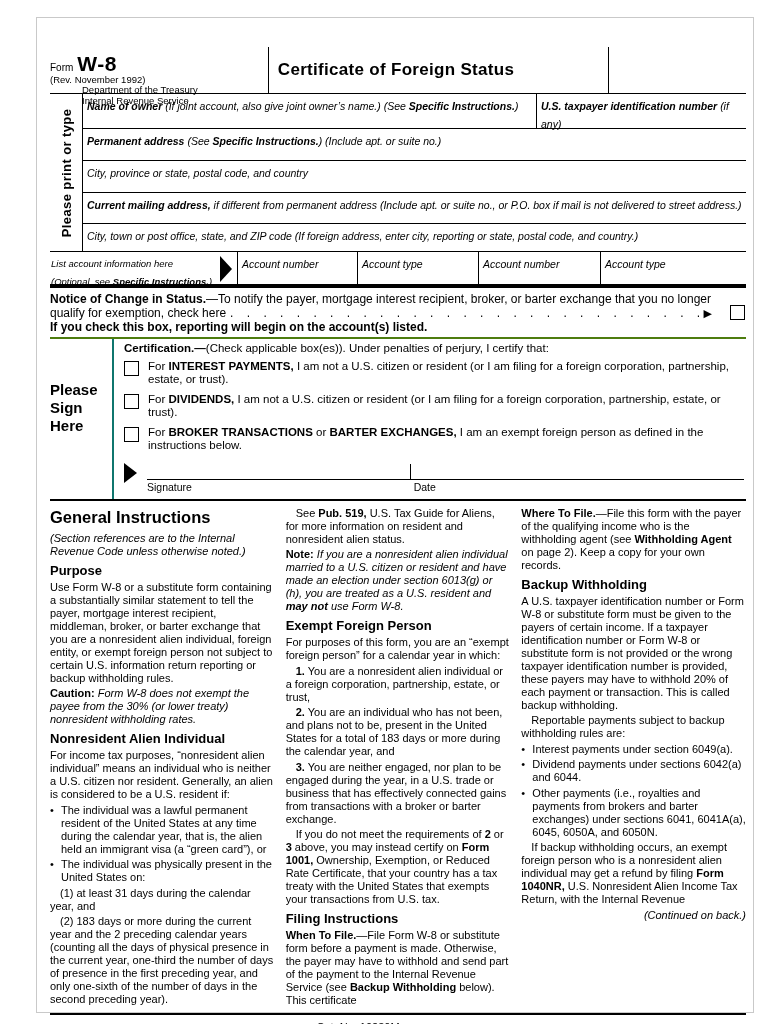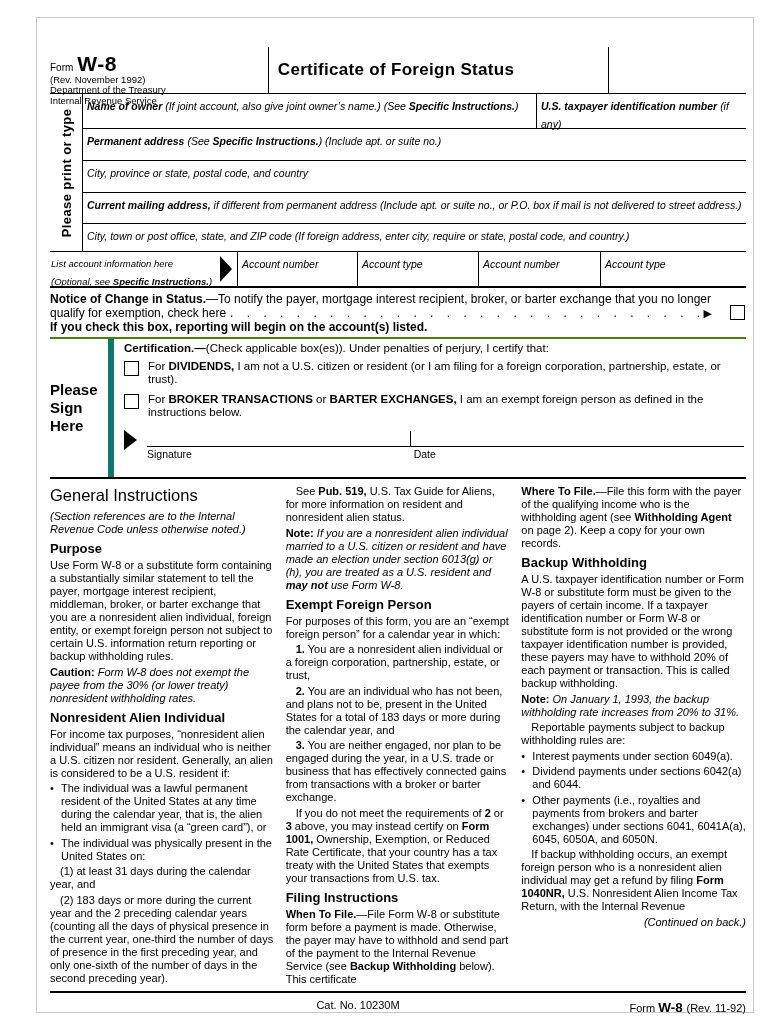--- a/index.html
+++ b/index.html
@@ -11,79 +11,79 @@
   .b{font-weight:bold;}
   .i{font-style:italic;}
 
   
   .hdr{display:flex;height:46px;}
   .hdr-brand{width:218px;padding-top:5px;box-sizing:border-box;}
   .brand-top{display:flex;align-items:baseline;gap:4px;}
   .form-word{font-size:10px;}
   .form-num{font-size:21px;font-weight:bold;letter-spacing:.5px;}
   .rev{font-size:9.5px;margin-top:-2px;}
-  .agency{font-size:9.5px;line-height:10.5px;}
+  .agency{font-size:9.5px;line-height:10.5px;margin-left:32px;}
   .hdr-title{flex:1;display:flex;align-items:center;justify-content:center;
              border-left:1.5px solid #000;border-right:1.5px solid #000;
              font-size:17px;font-weight:bold;letter-spacing:.3px;padding-right:85px;box-sizing:border-box;}
   .hdr-right{width:137px;}
 
   
   .ptable{display:flex;border-top:1.5px solid #000;}
   .vlabel-col{position:relative;width:32px;border-right:1.5px solid #000;}
   .vtext{position:absolute;left:50%;top:50%;transform:translate(-50%,-50%) rotate(-90deg);
          white-space:nowrap;font-weight:bold;font-size:13px;letter-spacing:.4px;}
   .rows{flex:1;}
   .frow{display:flex;border-bottom:1px solid #000;box-sizing:border-box;}
   .r1{height:35px;}.r2{height:32px;}.r3{height:32px;}.r4{height:31px;}.r5{height:27px;border-bottom:none;}
   .fcell{flex:1;padding:2px 4px;box-sizing:border-box;}
   .flabel{font-size:10.5px;line-height:12px;font-style:italic;}
   .tin-cell{flex:none;width:210px;border-left:1px solid #000;}
 
   
-  .acct{display:flex;height:37px;border-top:1.5px solid #000;border-bottom:2px solid #000000;box-sizing:border-box;}
+  .acct{display:flex;height:37px;border-top:1.5px solid #000;border-bottom:4px solid #000000;box-sizing:border-box;}
   .acct-label{position:relative;width:187px;box-sizing:border-box;padding:1px 22px 1px 1px;}
   .flabel.small{font-size:9.5px;line-height:11px;}
   .acct-arrow{position:absolute;right:5px;top:4px;width:0;height:0;
               border-left:12px solid #000;border-top:13px solid transparent;border-bottom:13px solid transparent;}
   .acct-cell{box-sizing:border-box;border-left:1px solid #000;padding:2px 4px;}
   .ac1{width:120px;}.ac2{width:121px;}.ac3{width:122px;}.ac4{flex:1;}
 
   
   .notice{position:relative;padding:4px 34px 3px 0;border-bottom:2px solid #4d7c0f;font-size:12px;line-height:14px;}
   .nline{white-space:nowrap;}
   .nline2{display:flex;align-items:baseline;}
   .nline2 span{white-space:nowrap;}
   .dots{flex:1;overflow:hidden;letter-spacing:5px;margin:0 4px;}
   .arrowch{font-size:11px;}
   .notice-cbox{position:absolute;right:1px;top:17px;}
   .cbox{display:inline-block;width:13px;height:13px;border:1.5px solid #000;background:#fff;box-sizing:content-box;flex:none;}
 
   
   .cert{display:flex;border-bottom:2.5px solid #000;min-height:138px;}
-  .sign-label{width:64px;box-sizing:border-box;border-right:6px solid #0f766e;
+  .sign-label{width:64px;box-sizing:border-box;border-right:2px solid #0f766e;
               font-size:15px;font-weight:bold;line-height:18px;padding-top:42px;}
   .cert-body{flex:1;padding:3px 2px 4px 10px;font-size:11.5px;line-height:13.5px;}
   .cert-head{margin-bottom:2px;}
   .citem{display:flex;gap:9px;margin:4px 0 6px;}
   .citem .cbox{margin-top:1px;}
   .ctext{flex:1;}
   .sigrow{display:flex;align-items:flex-end;gap:10px;margin-top:10px;}
   .sig-arrow{width:0;height:0;border-left:13px solid #000;border-top:10px solid transparent;border-bottom:10px solid transparent;margin-bottom:12px;}
   .sig-main{flex:1;}
   .sig-line{position:relative;height:15px;border-bottom:1px solid #000;}
   .date-tick{position:absolute;left:44%;top:0;bottom:0;width:1px;background:#000;}
   .sig-labels{display:flex;font-size:10.5px;padding-top:1px;}
   .sig-labels span:first-child{flex:0 0 44%;}
   .sig-labels span:last-child{margin-left:4px;}
 
   
   .instr{display:flex;gap:11px;margin-top:6px;min-height:486px;}
   .icol{flex:1;font-size:11px;line-height:13px;}
-  .blk.h1{font-size:16.5px;line-height:19px;font-weight:normal;margin:1px 0 5px;}
+  .blk.h1{font-size:16.5px;line-height:19px;font-weight:bold;margin:1px 0 5px;}
   .blk.h2{font-size:13px;line-height:15px;font-weight:bold;margin:5px 0 3px;}
   .blk.p,.blk.pi{margin:0 0 2.5px;}
   .blk.pi{text-indent:10px;}
   .blk.bullet{position:relative;padding-left:11px;margin:0 0 2.5px;}
   .bu{position:absolute;left:0;top:0;}
   .blk.cont{text-align:right;margin-top:3px;}
 
   
   .footer{position:relative;border-top:2px solid #000;margin-top:3px;height:26px;font-size:11px;}
   .catno{position:absolute;left:0;right:80px;text-align:center;top:6px;}
@@ -134,21 +134,21 @@
             <span class="flabel"><span>City, province or state, postal code, and country</span></span>
           </div>
         </div>
         <div class="frow r4">
           <div class="fcell">
             <span class="flabel"><span class="b">Current mailing address,</span><span> if different from permanent address (Include apt. or suite no., or P.O. box if mail is not delivered to street address.)</span></span>
           </div>
         </div>
         <div class="frow r5">
           <div class="fcell">
-            <span class="flabel"><span>City, town or post office, state, and ZIP code (If foreign address, enter city, require or state, postal code, and country.)</span></span>
+            <span class="flabel"><span>City, town or post office, state, and ZIP code (If foreign address, enter city, reporting or state, postal code, and country.)</span></span>
           </div>
         </div>
       </div>
     </div>
 
     <div class="acct">
       <div class="acct-label">
         <span class="flabel small"><span>List account information here (Optional, see </span><span class="b">Specific Instructions.</span><span>)</span></span>
         <span class="acct-arrow"></span>
       </div>
@@ -178,20 +178,24 @@
     </div>
 
     <div class="cert">
       <div class="sign-label">
         <div>Please</div>
         <div>Sign</div>
         <div>Here</div>
       </div>
       <div class="cert-body">
         <div class="cert-head"><span class="b">Certification.—</span><span>(Check applicable box(es)). Under penalties of perjury, I certify that:</span></div>
+        <div class="citem">
+          <span class="cbox"></span>
+          <span class="ctext"><span>For </span><span class="b">INTEREST PAYMENTS,</span><span> I am not a U.S. citizen or resident (or I am filing for a foreign corporation, partnership, estate, or trust).</span></span>
+        </div>
         <div class="citem">
           <span class="cbox"></span>
           <span class="ctext"><span>For </span><span class="b">DIVIDENDS,</span><span> I am not a U.S. citizen or resident (or I am filing for a foreign corporation, partnership, estate, or trust).</span></span>
         </div>
         <div class="citem">
           <span class="cbox"></span>
           <span class="ctext"><span>For </span><span class="b">BROKER TRANSACTIONS</span><span> or </span><span class="b">BARTER EXCHANGES,</span><span> I am an exempt foreign person as defined in the instructions below.</span></span>
         </div>
         <div class="sigrow">
           <span class="sig-arrow"></span>
@@ -231,21 +235,20 @@
           <div class="blk pi"><span class="b">2.</span><span> You are an individual who has not been, and plans not to be, present in the United States for a total of 183 days or more during the calendar year, and</span></div>
           <div class="blk pi"><span class="b">3.</span><span> You are neither engaged, nor plan to be engaged during the year, in a U.S. trade or business that has effectively connected gains from transactions with a broker or barter exchange.</span></div>
           <div class="blk pi"><span>If you do not meet the requirements of </span><span class="b">2</span><span> or </span><span class="b">3</span><span> above, you may instead certify on </span><span class="b">Form 1001,</span><span> Ownership, Exemption, or Reduced Rate Certificate, that your country has a tax treaty with the United States that exempts your transactions from U.S. tax.</span></div>
           <div class="blk h2"><span>Filing Instructions</span></div>
           <div class="blk p"><span class="b">When To File.</span><span>—File Form W-8 or substitute form before a payment is made. Otherwise, the payer may have to withhold and send part of the payment to the Internal Revenue Service (see </span><span class="b">Backup Withholding</span><span> below). This certificate</span></div>
         </div>
       <div class="icol">
           <div class="blk p"><span class="b">Where To File.</span><span>—File this form with the payer of the qualifying income who is the withholding agent (see </span><span class="b">Withholding Agent</span><span> on page 2). Keep a copy for your own records.</span></div>
           <div class="blk h2"><span>Backup Withholding</span></div>
           <div class="blk p"><span>A U.S. taxpayer identification number or Form W-8 or substitute form must be given to the payers of certain income. If a taxpayer identification number or Form W-8 or substitute form is not provided or the wrong taxpayer identification number is provided, these payers may have to withhold 20% of each payment or transaction. This is called backup withholding.</span></div>
-          <div class="blk p"><span class="b">Note: </span><span class="i">On January 1, 1993, the backup withholding rate increases from 20% to 31%.</span></div>
           <div class="blk pi"><span>Reportable payments subject to backup withholding rules are:</span></div>
           <div class="blk bullet"><span class="bu">•</span><span>Interest payments under section 6049(a).</span></div>
           <div class="blk bullet"><span class="bu">•</span><span>Dividend payments under sections 6042(a) and 6044.</span></div>
           <div class="blk bullet"><span class="bu">•</span><span>Other payments (i.e., royalties and payments from brokers and barter exchanges) under sections 6041, 6041A(a), 6045, 6050A, and 6050N.</span></div>
           <div class="blk pi"><span>If backup withholding occurs, an exempt foreign person who is a nonresident alien individual may get a refund by filing </span><span class="b">Form 1040NR,</span><span> U.S. Nonresident Alien Income Tax Return, with the Internal Revenue</span></div>
           <div class="blk cont"><span class="i">(Continued on back.)</span></div>
         </div>
     </div>
 
     <div class="footer">

